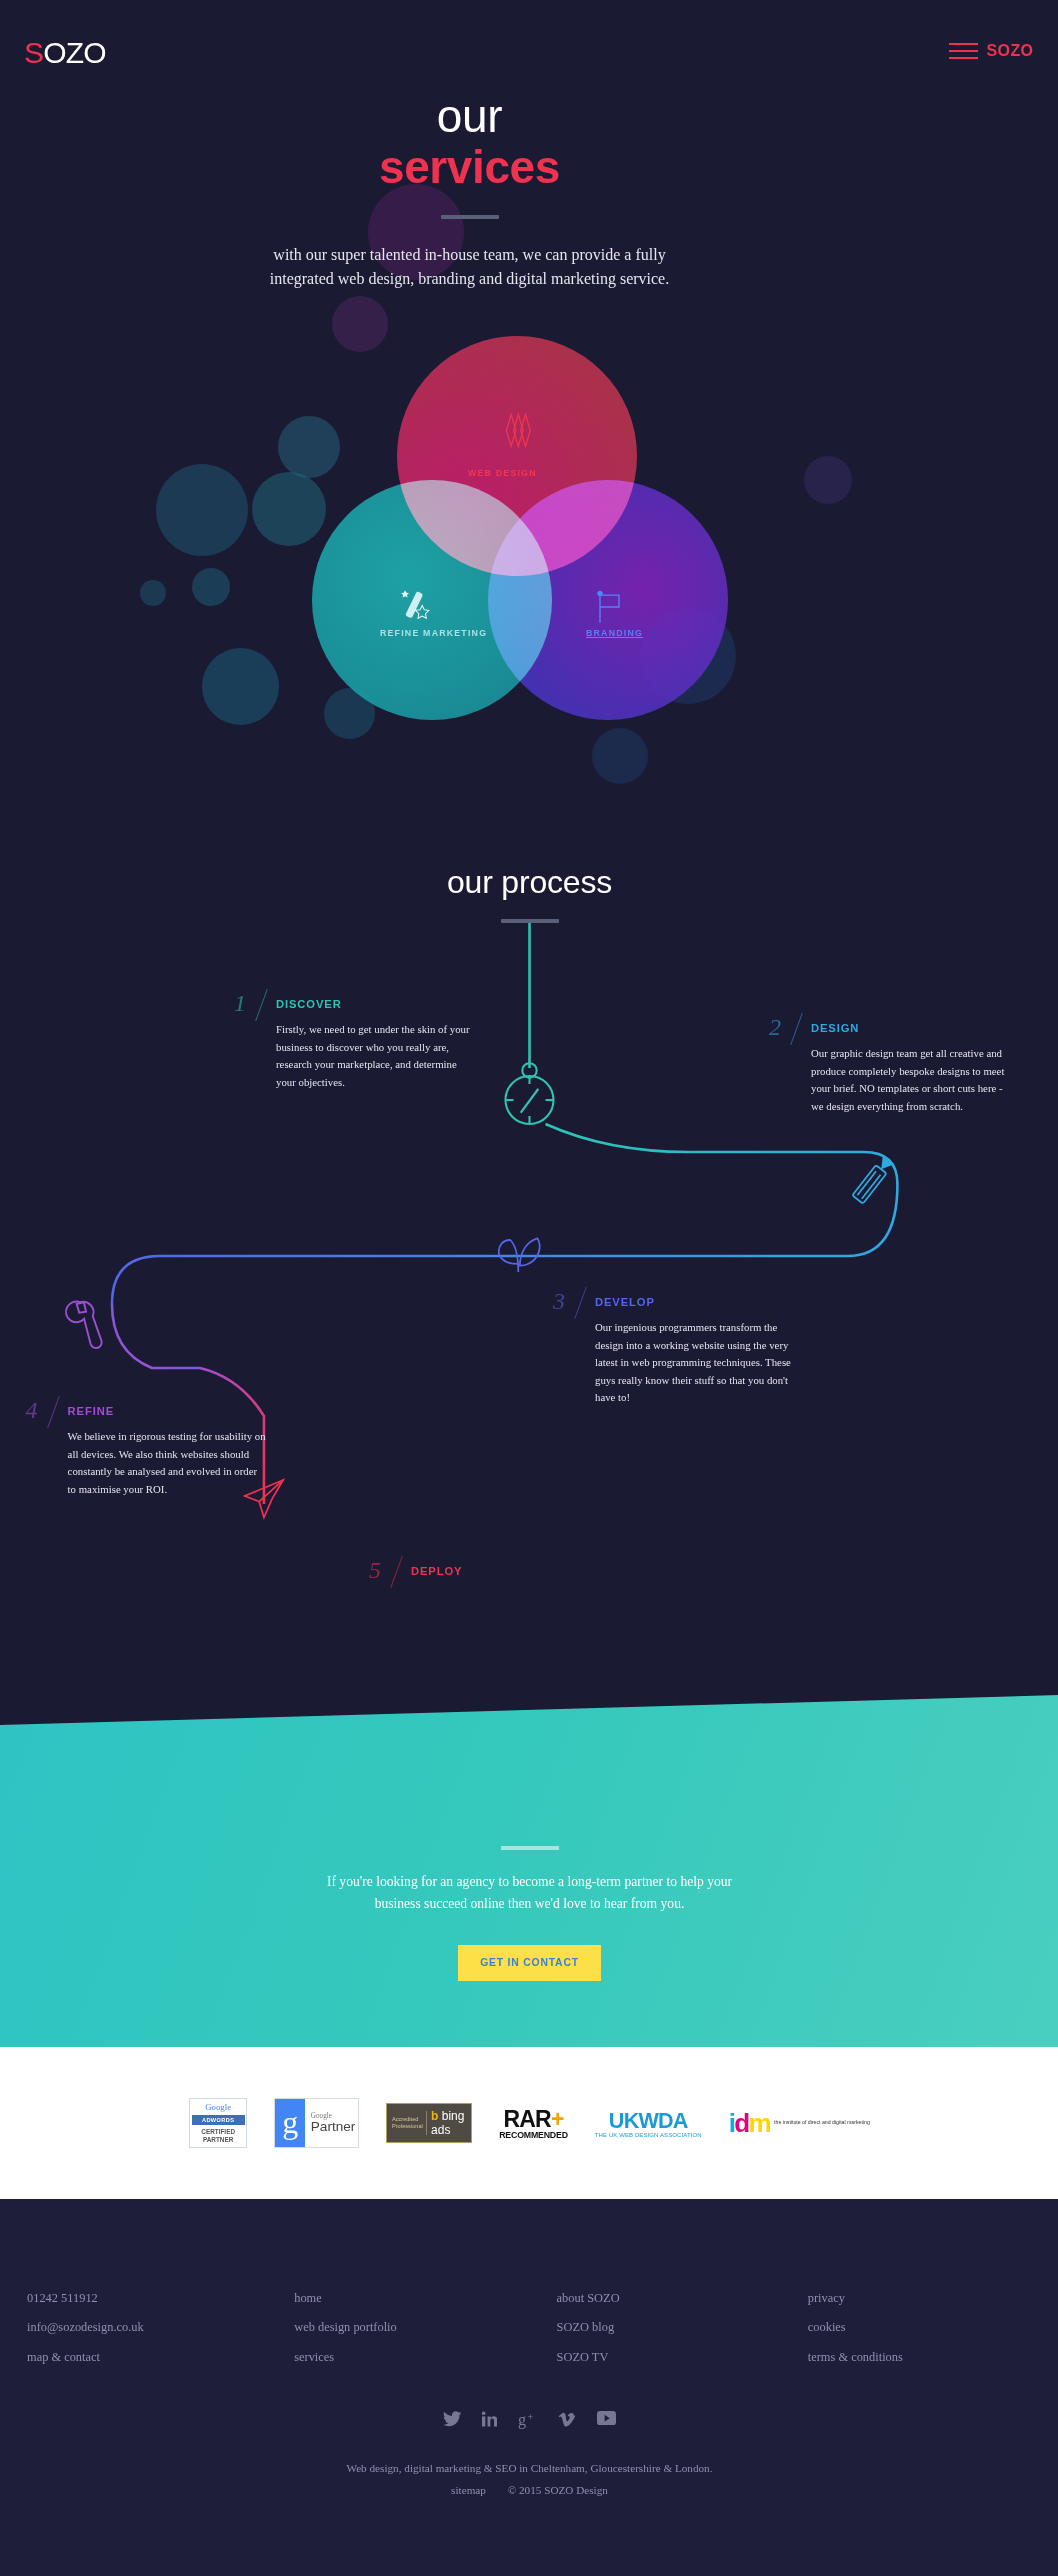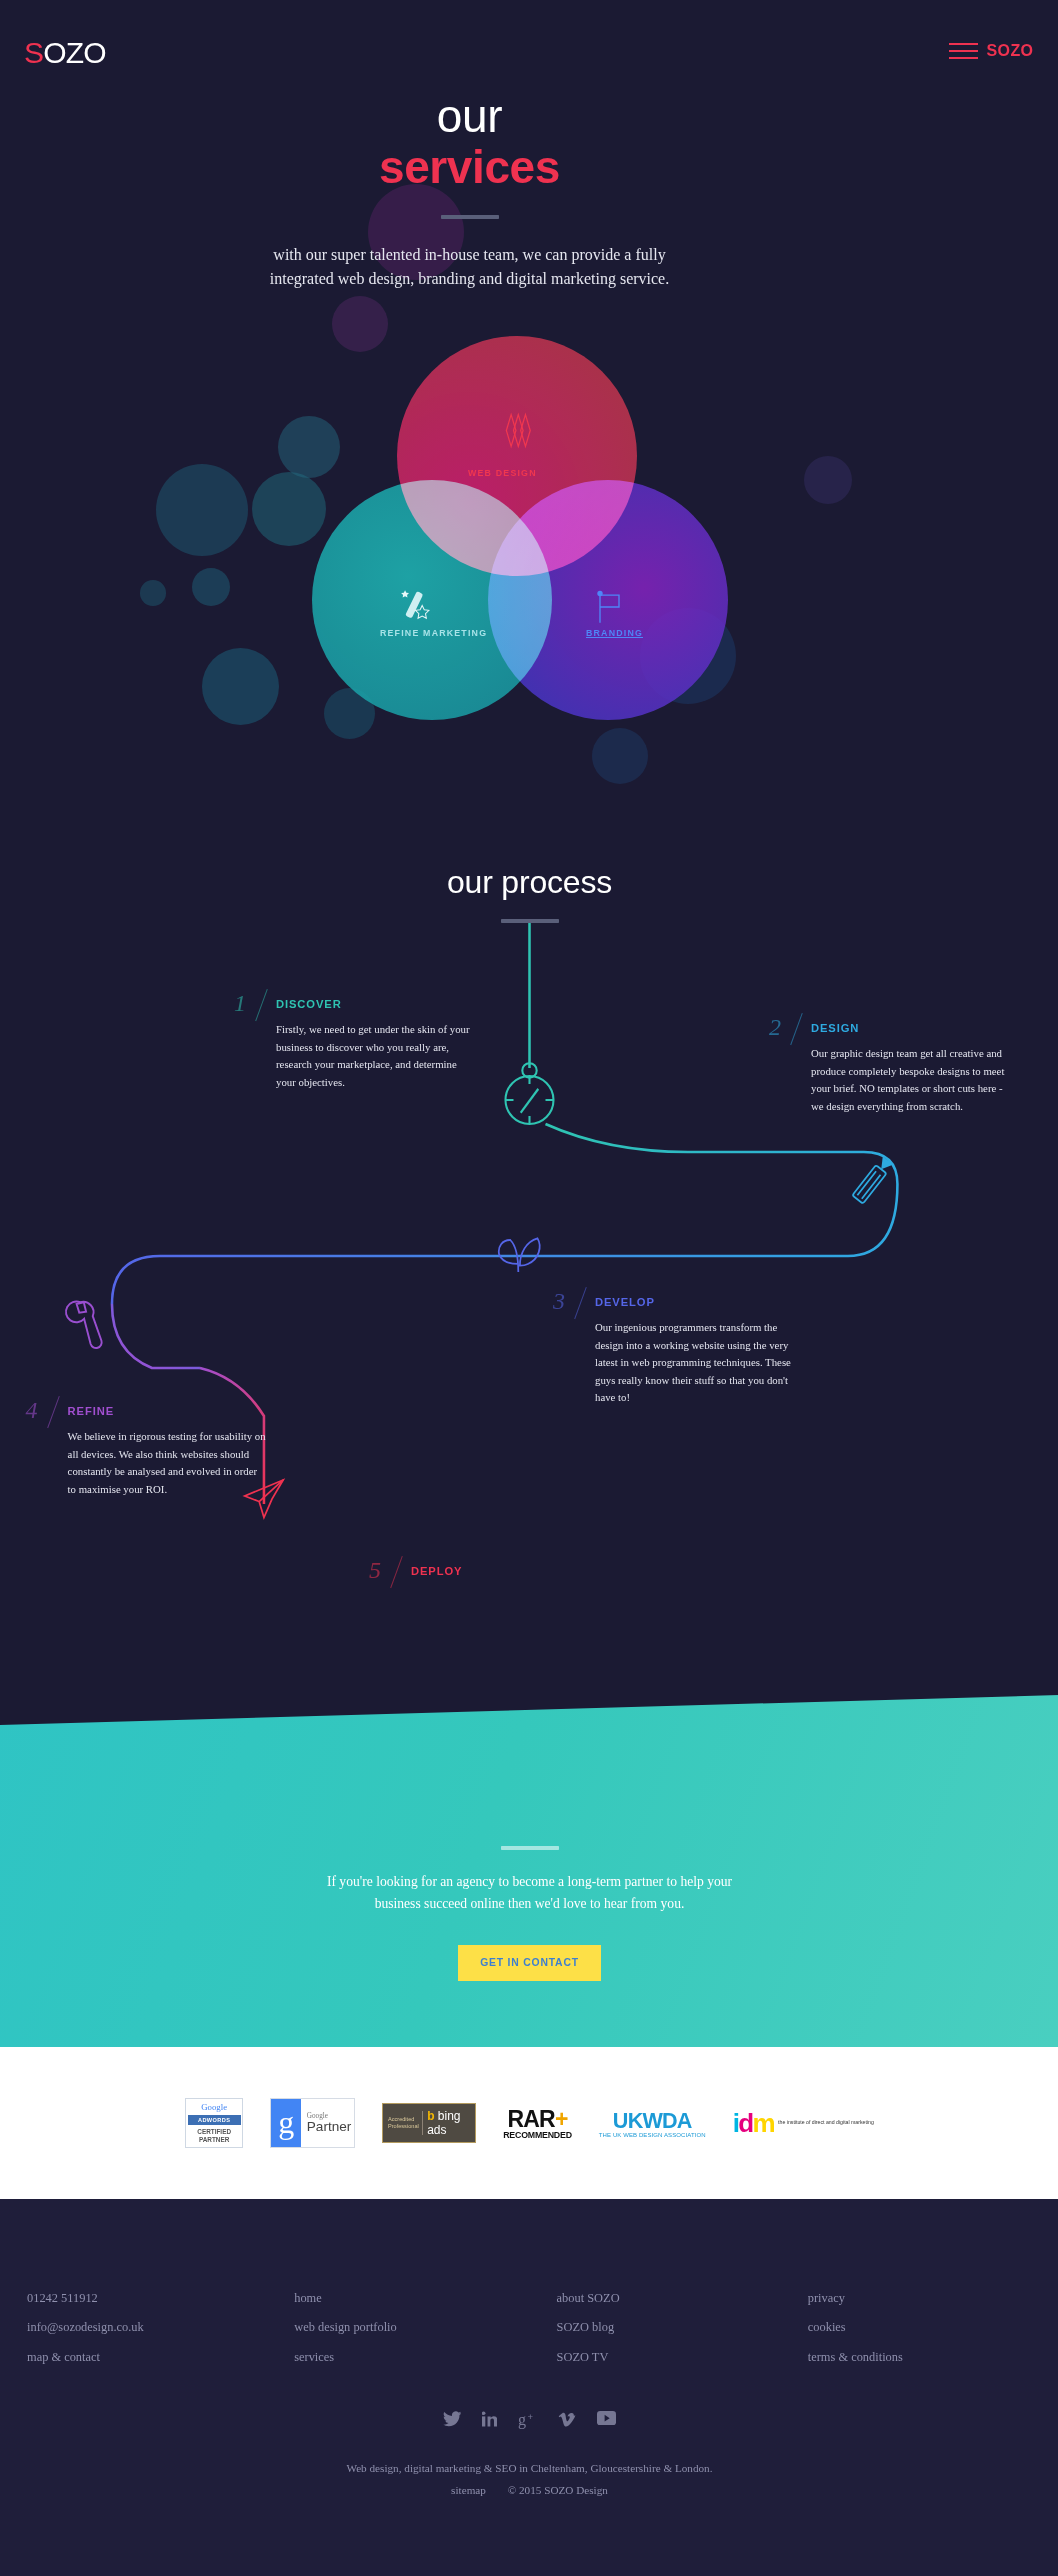--- a/index.html
+++ b/index.html
@@ -86,21 +86,21 @@
   
   .gp { width:85px; height:50px; border:0.8px solid #d6dce5; background:#fff;
         display:flex; align-items:center; }
   .gp .big { width:30px; height:48px; background:#4285F4; color:#fff;
              font-family:"Liberation Serif", serif; font-size:32px; line-height:46px;
              text-align:center; }
   .gp .txt { padding-left:5.6px; }
   .gp .txt .t1 { font-family:"Liberation Serif", serif; font-size:7.2px; color:#777; }
   .gp .txt .t2 { font-size:13.6px; color:#444; margin-top:-0.8px; }
   
-  .bing { width:94px; height:40px; background:#4f4a42; border:1.6px solid #b49b5e;
+  .bing { width:86px; height:40px; background:#4f4a42; border:1.6px solid #b49b5e;
           display:flex; align-items:center; padding:0 4.8px; }
   .bing .acc { font-size:5.6px; color:#d8c79a; line-height:1.3; width:29px; }
   .bing .div { width:0.8px; height:24px; background:#8d8275; margin:0 4.8px; }
   .bing .ba { color:#fff; font-size:12px; }
   .bing .ba .b { color:#f2b705; font-weight:bold; }
   
   .rar { text-align:center; }
   .rar .r1 { font-size:23px; font-weight:bold; color:#111; letter-spacing:-0.8px; }
   .rar .r1 .plus { color:#f0a500; }
   .rar .r2 { font-size:8.8px; font-weight:bold; color:#111; letter-spacing:-0.2px; margin-top:-3.2px;}

